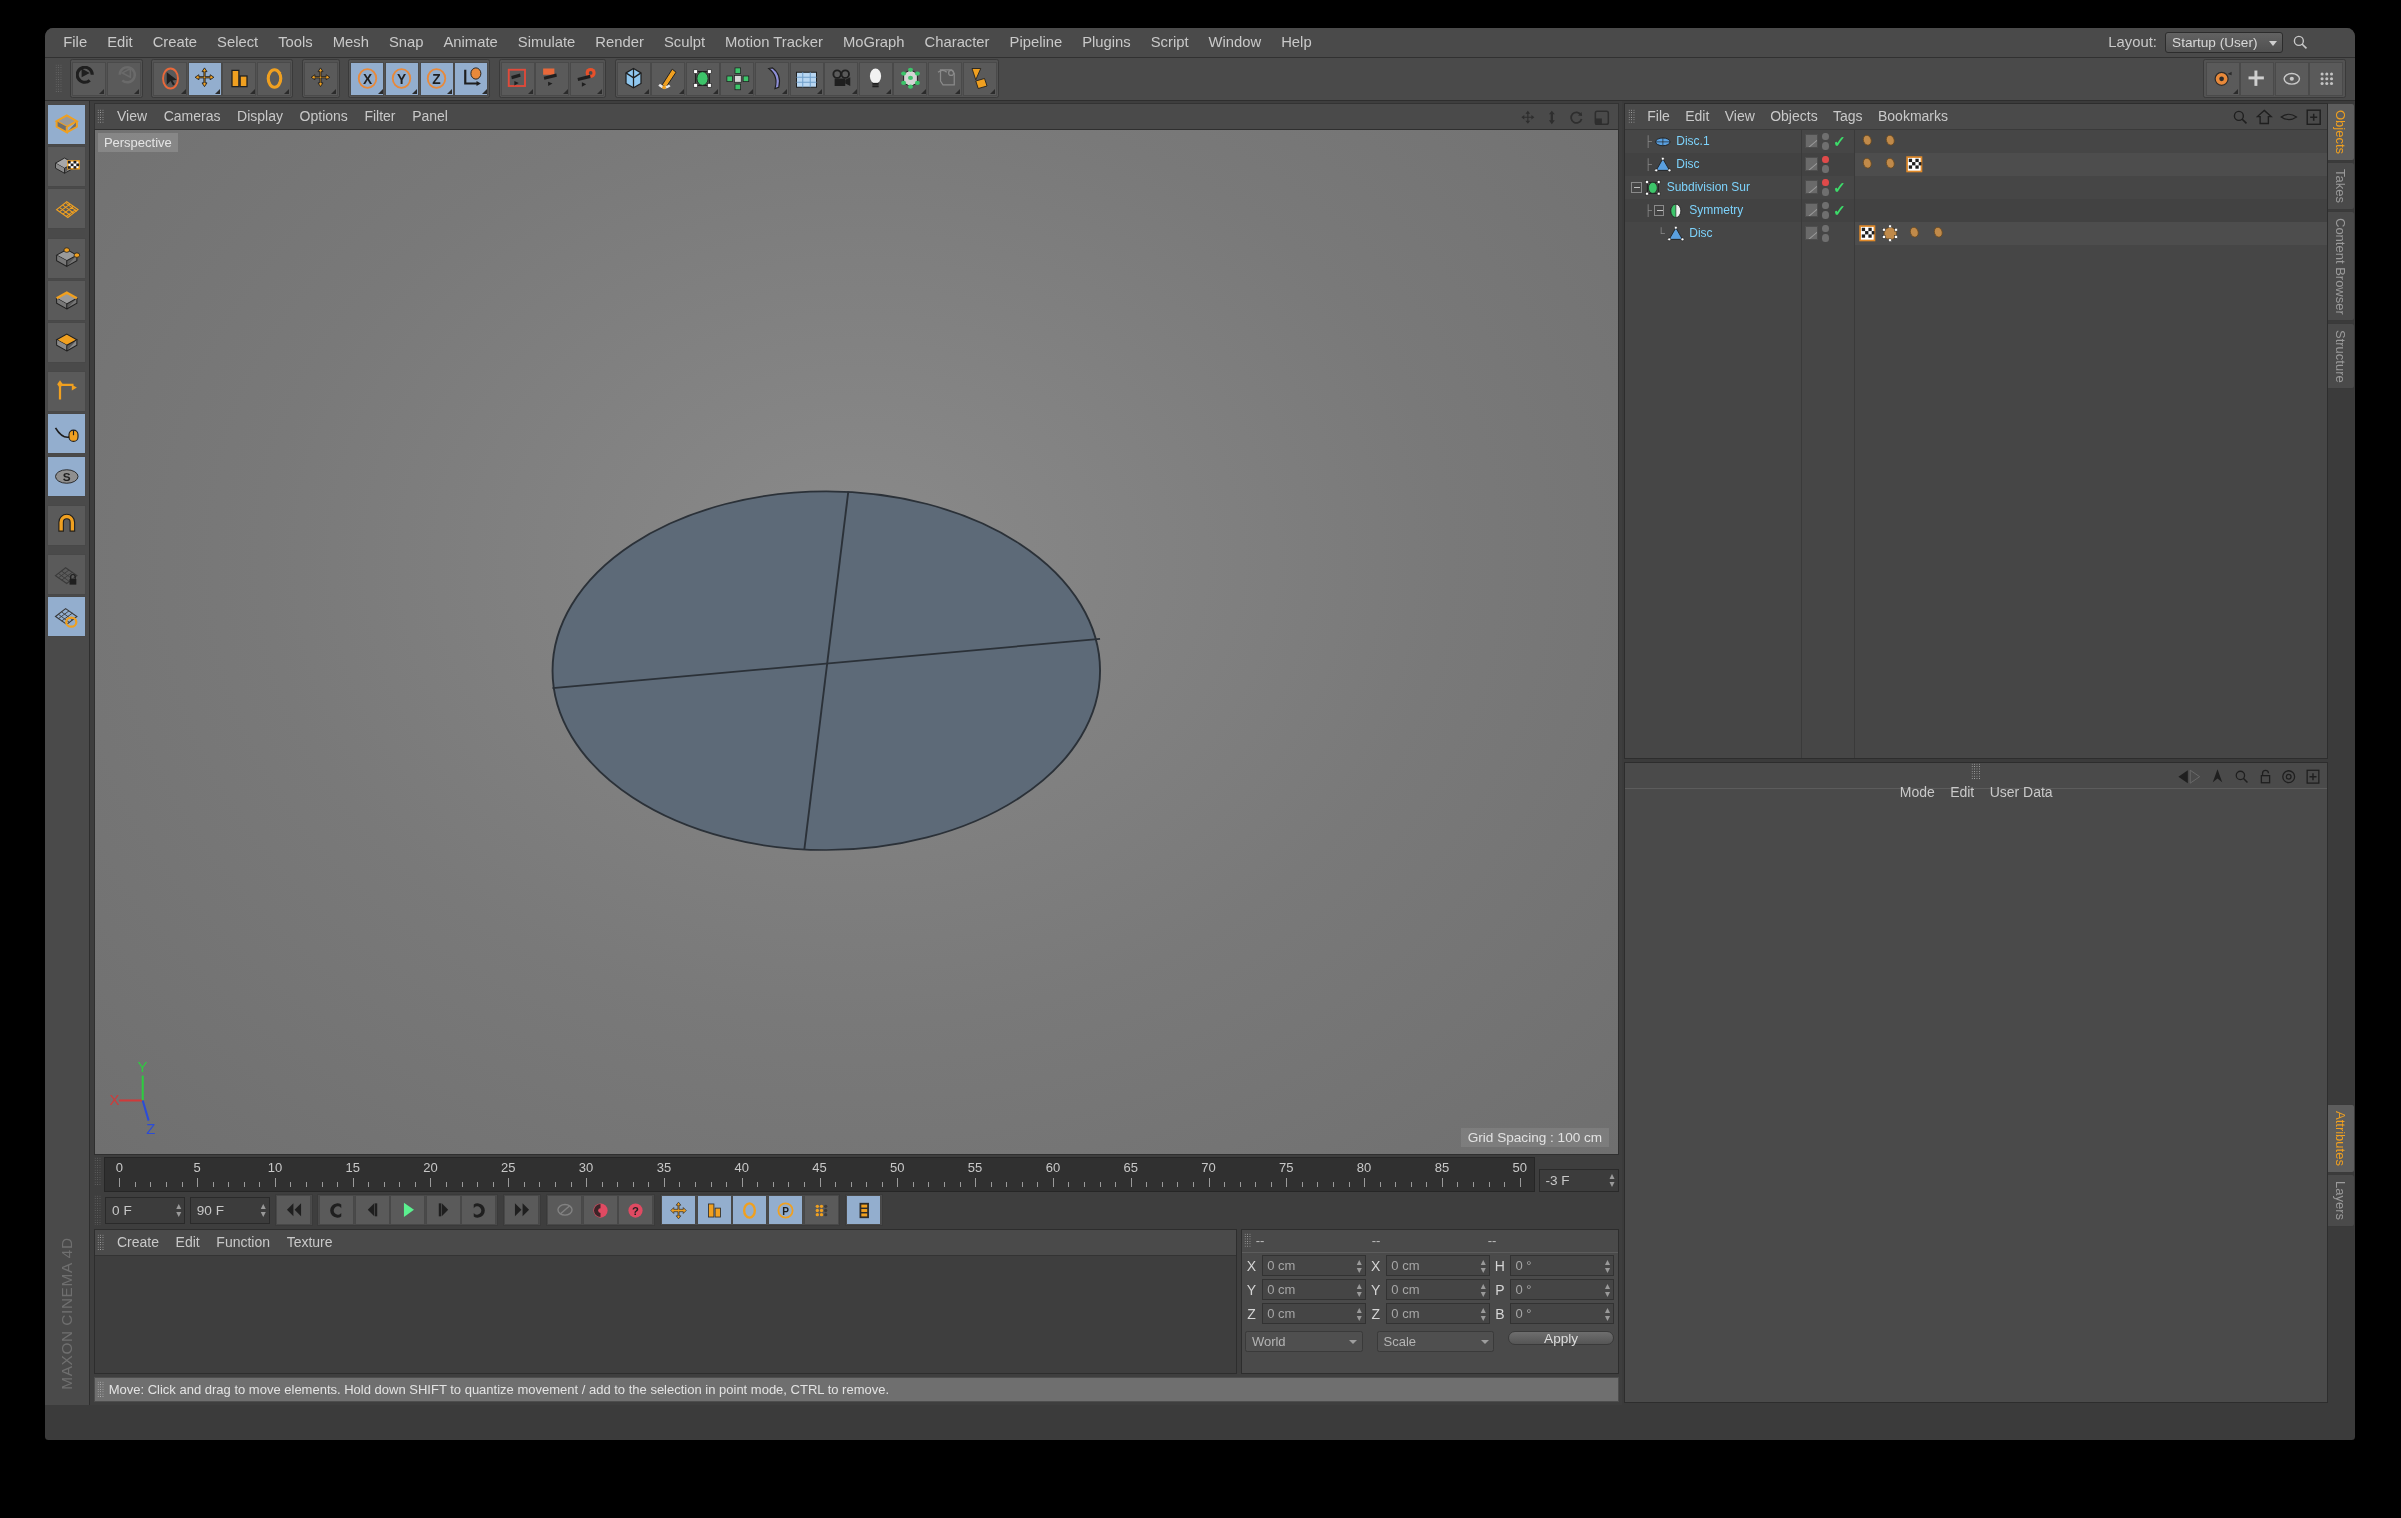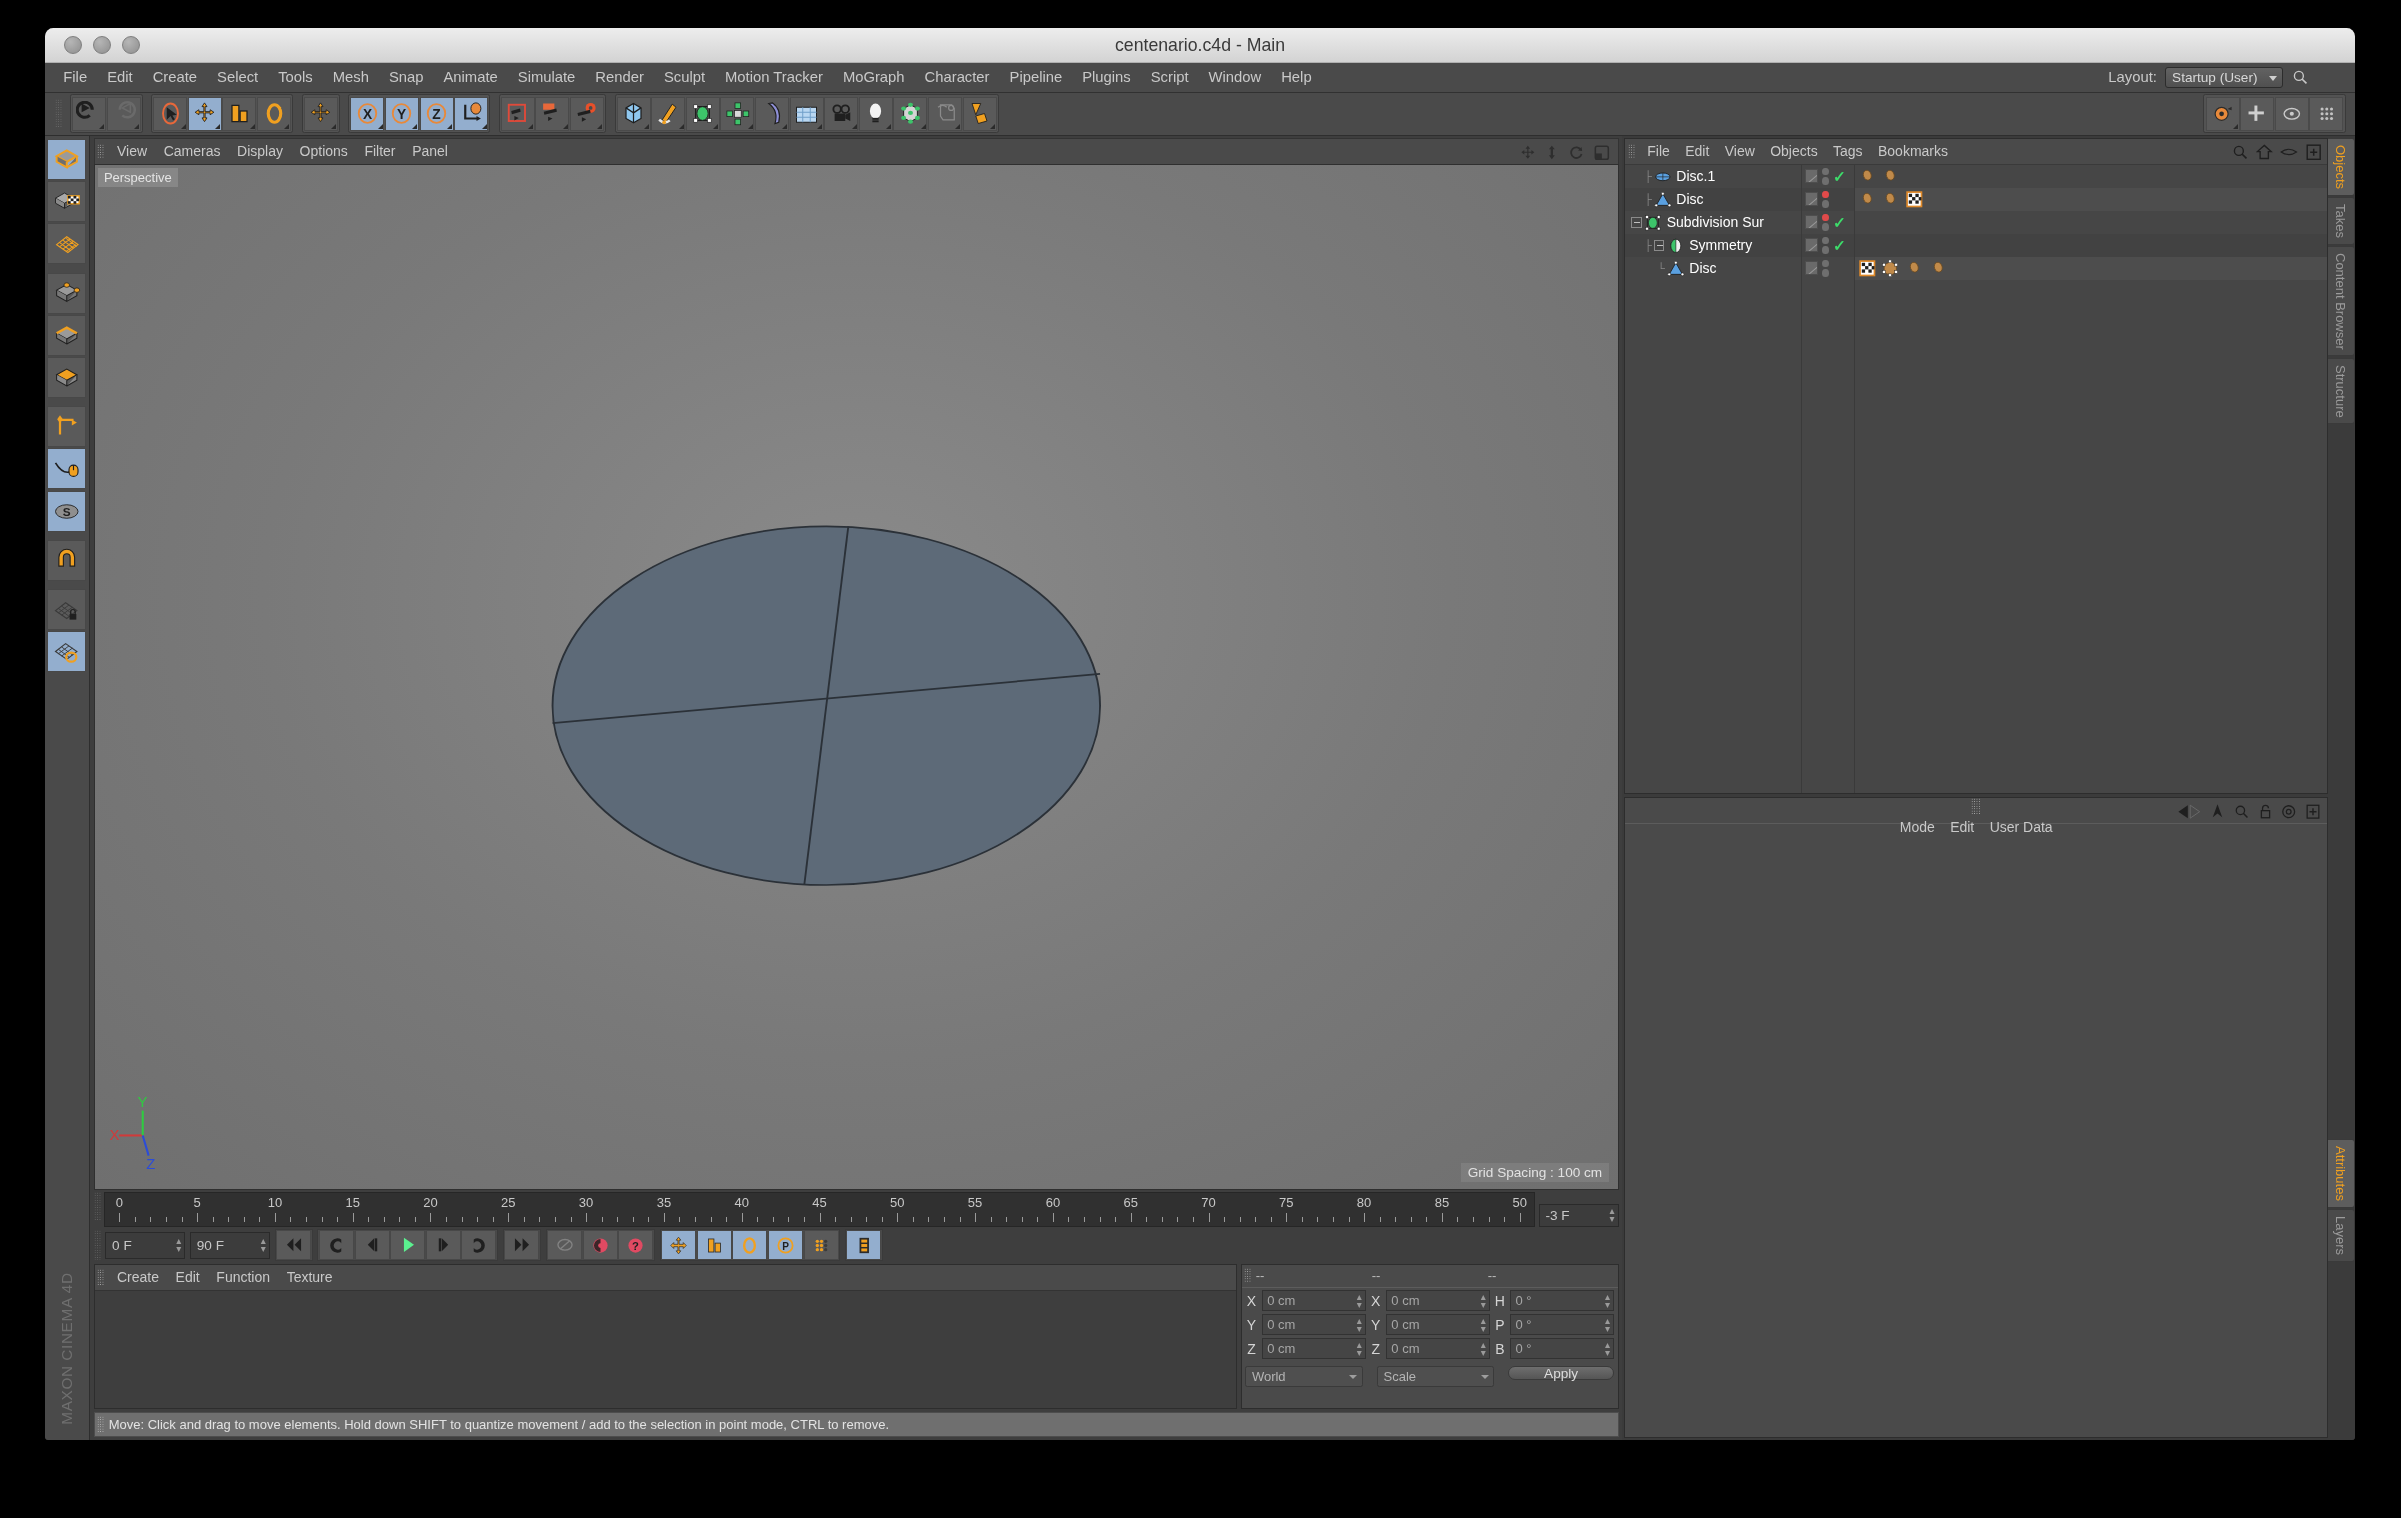--- a/index.html
+++ b/index.html
@@ -227,21 +227,21 @@
   .om-head { height: 26px; background: #4a4a4a; display: flex; align-items: center; position: relative; border-bottom: 0.6px solid #3a3a3a; }
   .om-head .menu-item { font-size: 14px; line-height: 26px; padding: 0 7.7px; }
   .om-icons { position: absolute; right: 5.9px; top: 4.7px; display: flex; gap: 7.7px; align-items: center; }
   .om-body { flex: 1; display: flex; background: #464646; overflow: hidden; }
   .om-tree { width: 177px; border-right: 0.6px solid #3a3a3a; }
   .om-mid { width: 53px; border-right: 0.6px solid #3a3a3a; }
   .om-tags { flex: 1; }
   .om-row { height: 23px; display: flex; align-items: center; position: relative; }
   .om-row.alt { background: #424242; }
   .om-row.lit { background: #4d4d4d; }
-  .om-name { color: #ffffff; font-size: 14px; white-space: nowrap; }
+  .om-name { color: #7dd3fc; font-size: 12px; white-space: nowrap; }
   .om-dots { display: flex; flex-direction: column; gap: 1.8px; align-items: center; }
   .dot { width: 6.5px; height: 7.7px; border-radius: 50%; background: #6f6f6f; }
   .dot.red { background: #e04a4a; }
   .check { color: #3ddc6a; font-size: 15.4px; line-height: 1; font-weight: bold; }
   .tagicon { width: 17.7px; height: 17.7px; margin-right: 5.9px; }
   .attrmgr { flex: 1; margin-top: 3.5px; background: #4a4a4a; border: 0.6px solid #2d2d2d; display: flex; flex-direction: column; }
   .am-head { height: 26px; display: flex; align-items: center; position: relative; border-bottom: 0.6px solid #5c5c5c; flex-direction: column; }
   .am-head .menu-item { font-size: 14px; line-height: 26px; padding: 0 7.7px; }
   .am-icons { position: absolute; right: 7px; top: 4.7px; display: flex; gap: 9.5px; align-items: center; }
   .am-body { flex: 1; background: #4a4a4a; }
@@ -260,28 +260,20 @@
     width: 8.3px; height: 15.4px; flex: none; margin: 0 3.5px 0 2.4px;
     background-image: radial-gradient(#d8d8d8 0.6px, transparent 0.7px);
     background-size: 2.4px 2.4px; opacity: .75;
   }
 </style>
 </head>
 <body>
 
 <div class="app">
 
-  <div class="titlebar">
-    <div class="tl-lights">
-      <div class="tl-dot"></div>
-      <div class="tl-dot"></div>
-      <div class="tl-dot"></div>
-    </div>
-    <div class="tl-title">centenario.c4d - Main</div>
-  </div>
 
   <div class="menubar">
     <div id="menu-items" style="display:flex;margin-left:8.3px">
         <div class="menu-item">File</div>
         <div class="menu-item">Edit</div>
         <div class="menu-item">Create</div>
         <div class="menu-item">Select</div>
         <div class="menu-item">Tools</div>
         <div class="menu-item">Mesh</div>
         <div class="menu-item">Snap</div>

